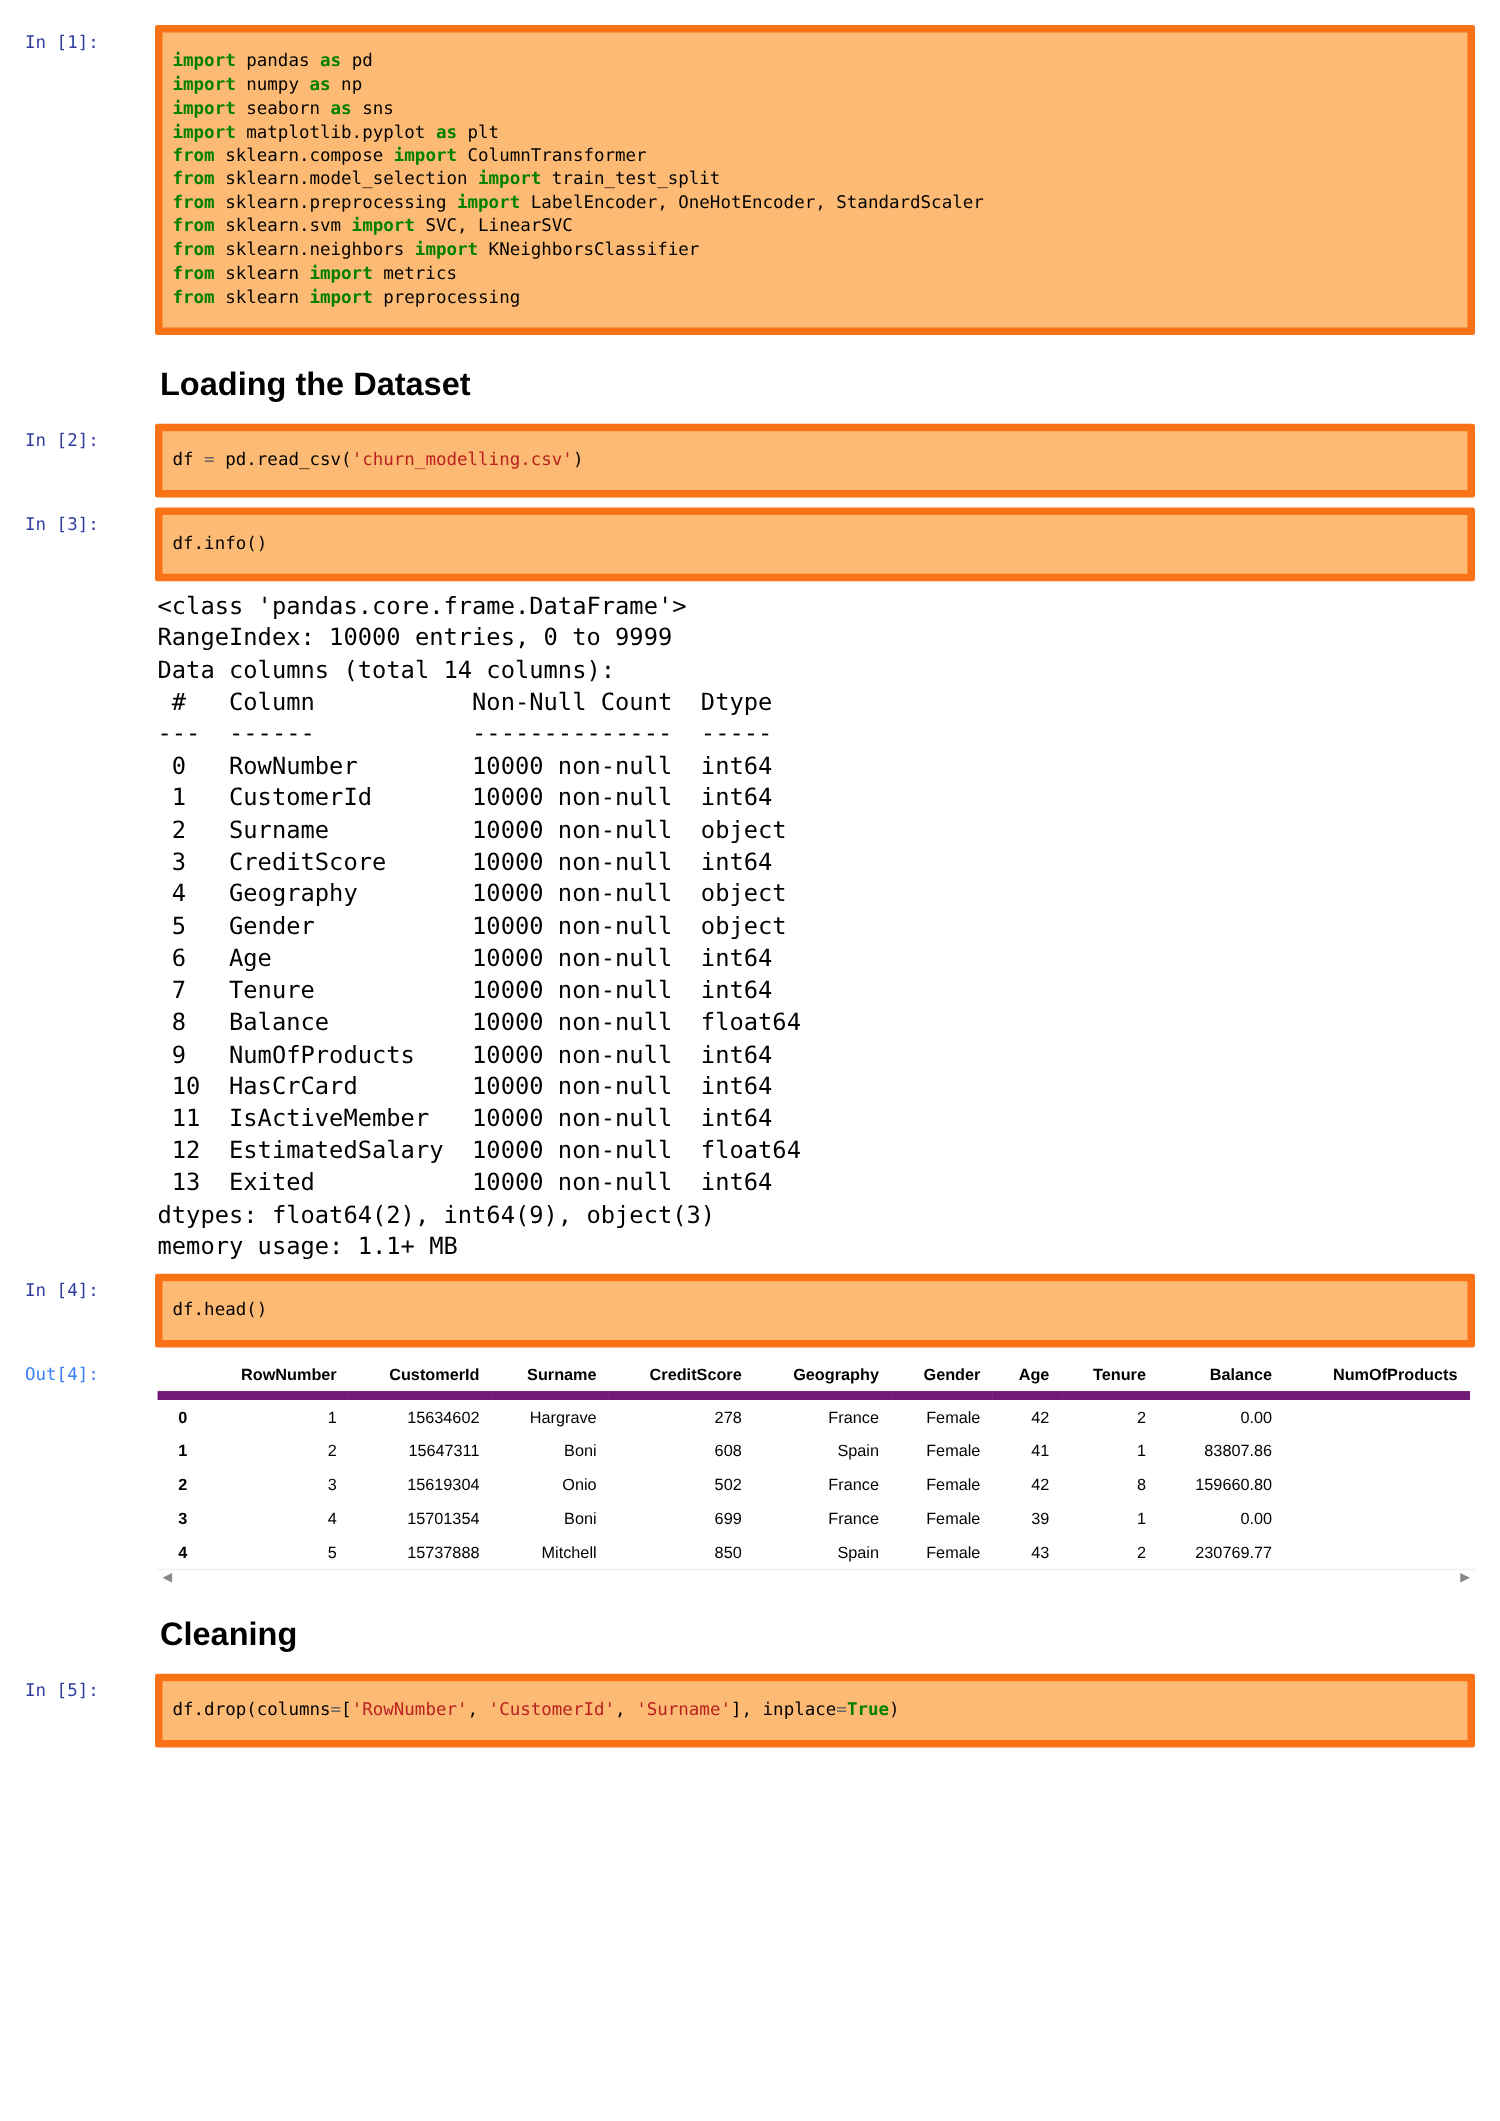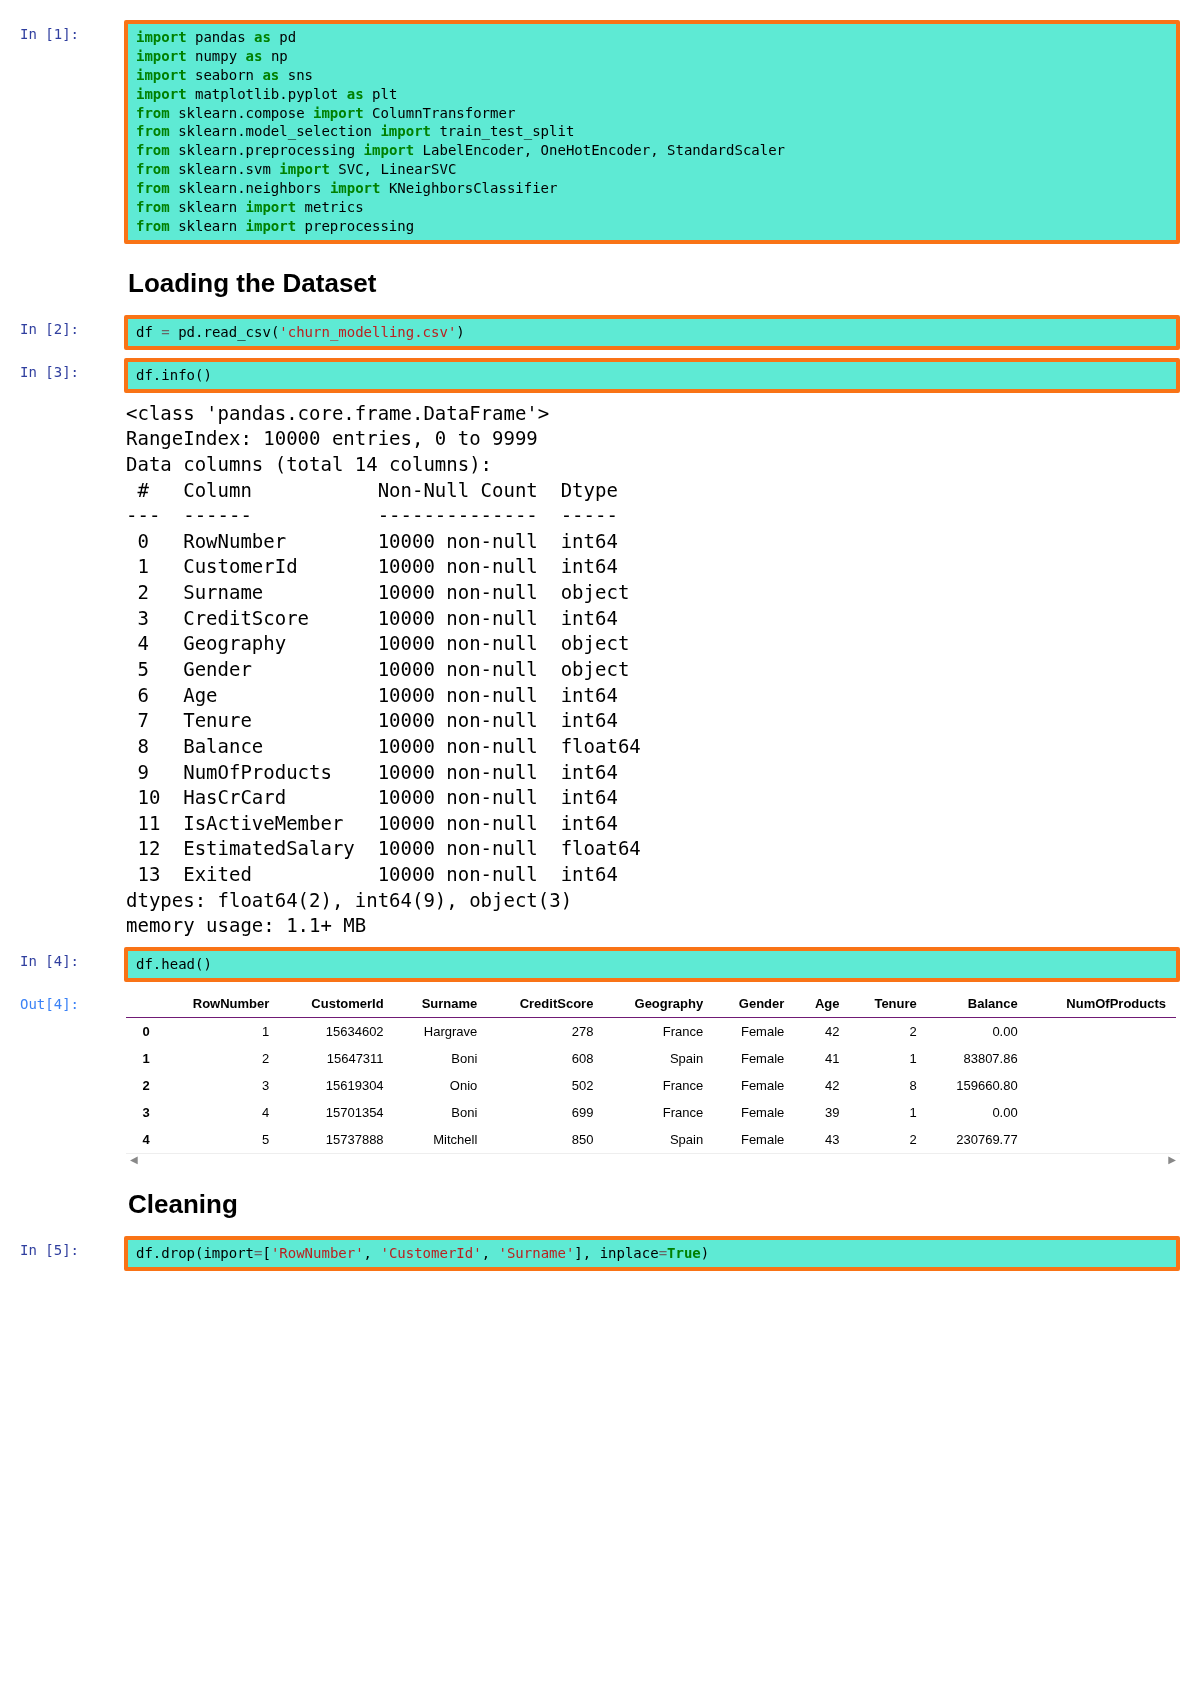--- a/index.html
+++ b/index.html
@@ -1,32 +1,32 @@
 <!DOCTYPE html>
 <html><head>
 <meta charset="utf-8">
 <style>
   body{font-family:"Helvetica Neue",Helvetica,Arial,sans-serif;color:#000;margin:0;padding:20px 20px 40px}
   .cell{display:flex;margin-bottom:8px}
   .prompt{width:94px;min-width:94px;text-align:left;padding:6px 10px 0 0;font-family:monospace;font-size:14px}
   .in-prompt{color:#303F9F}
   .out-prompt{color:#3b82f6}
-  .input_area{flex:1;border:4px solid #f97316;background:#5eead4;border-radius:2px;padding:4px 8px;overflow-x:auto}
+  .input_area{flex:1;border:6px solid #f97316;background:#fdba74;border-radius:2px;padding:14px 8px;overflow-x:auto}
   pre{margin:0;font-family:"DejaVu Sans Mono",Menlo,Consolas,monospace;font-size:14px;line-height:1.35;white-space:pre}
   .k-green{color:#008000;font-weight:bold}
   .str{color:#BA2121}
   .op{color:#666}
   .text_cell{flex:1;padding:0 4px}
   .text_cell h2{font-weight:700;margin:16px 0 8px;font-size:26px}
   .text_cell p{font-size:15px;margin:4px 0}
   .output_area{flex:1;padding:0 0 0 2px}
   .output_area pre{font-size:19px}
   table.dataframe{border-collapse:collapse;font-size:13px;min-width:1050px}
   table.dataframe th,table.dataframe td{padding:6px 10px;text-align:right;white-space:nowrap}
-  table.dataframe thead th{border-bottom:1px solid #701a75;font-weight:700}
+  table.dataframe thead th{border-bottom:7px solid #701a75;font-weight:700}
   table.dataframe tbody th{font-weight:700}
   .tbl-scroll{overflow-x:auto;position:relative;border-bottom:1px solid #eee}
   .tbl-scroll::-webkit-scrollbar{height:14px}
   .tbl-scroll::-webkit-scrollbar-track{background:#f0f0f0}
   .tbl-scroll::-webkit-scrollbar-thumb{background:#bfbfbf}
   .scroll-tri{font-size:10px;color:#888;padding:0 4px}
 </style>
 </head>
 <body>
 
@@ -199,15 +199,15 @@
 <div class="cell">
   <div class="prompt"></div>
   <div class="text_cell">
     <h2>Cleaning</h2>
   </div>
 </div>
 
 <div class="cell">
   <div class="prompt in-prompt"><span>In [</span><span>5</span><span>]:</span></div>
   <div class="input_area">
-<pre><span>df.drop(import</span><span class="op">=</span><span>[</span><span class="str">'RowNumber'</span>, <span class="str">'CustomerId'</span>, <span class="str">'Surname'</span><span>], inplace</span><span class="op">=</span><span class="k-green">True</span><span>)</span></pre>
+<pre><span>df.drop(columns</span><span class="op">=</span><span>[</span><span class="str">'RowNumber'</span>, <span class="str">'CustomerId'</span>, <span class="str">'Surname'</span><span>], inplace</span><span class="op">=</span><span class="k-green">True</span><span>)</span></pre>
   </div>
 </div>
 
 </body></html>

